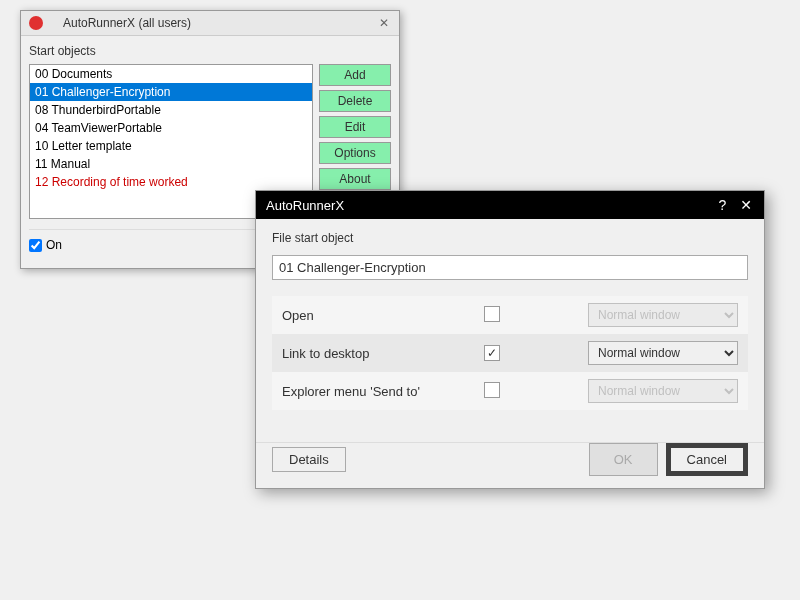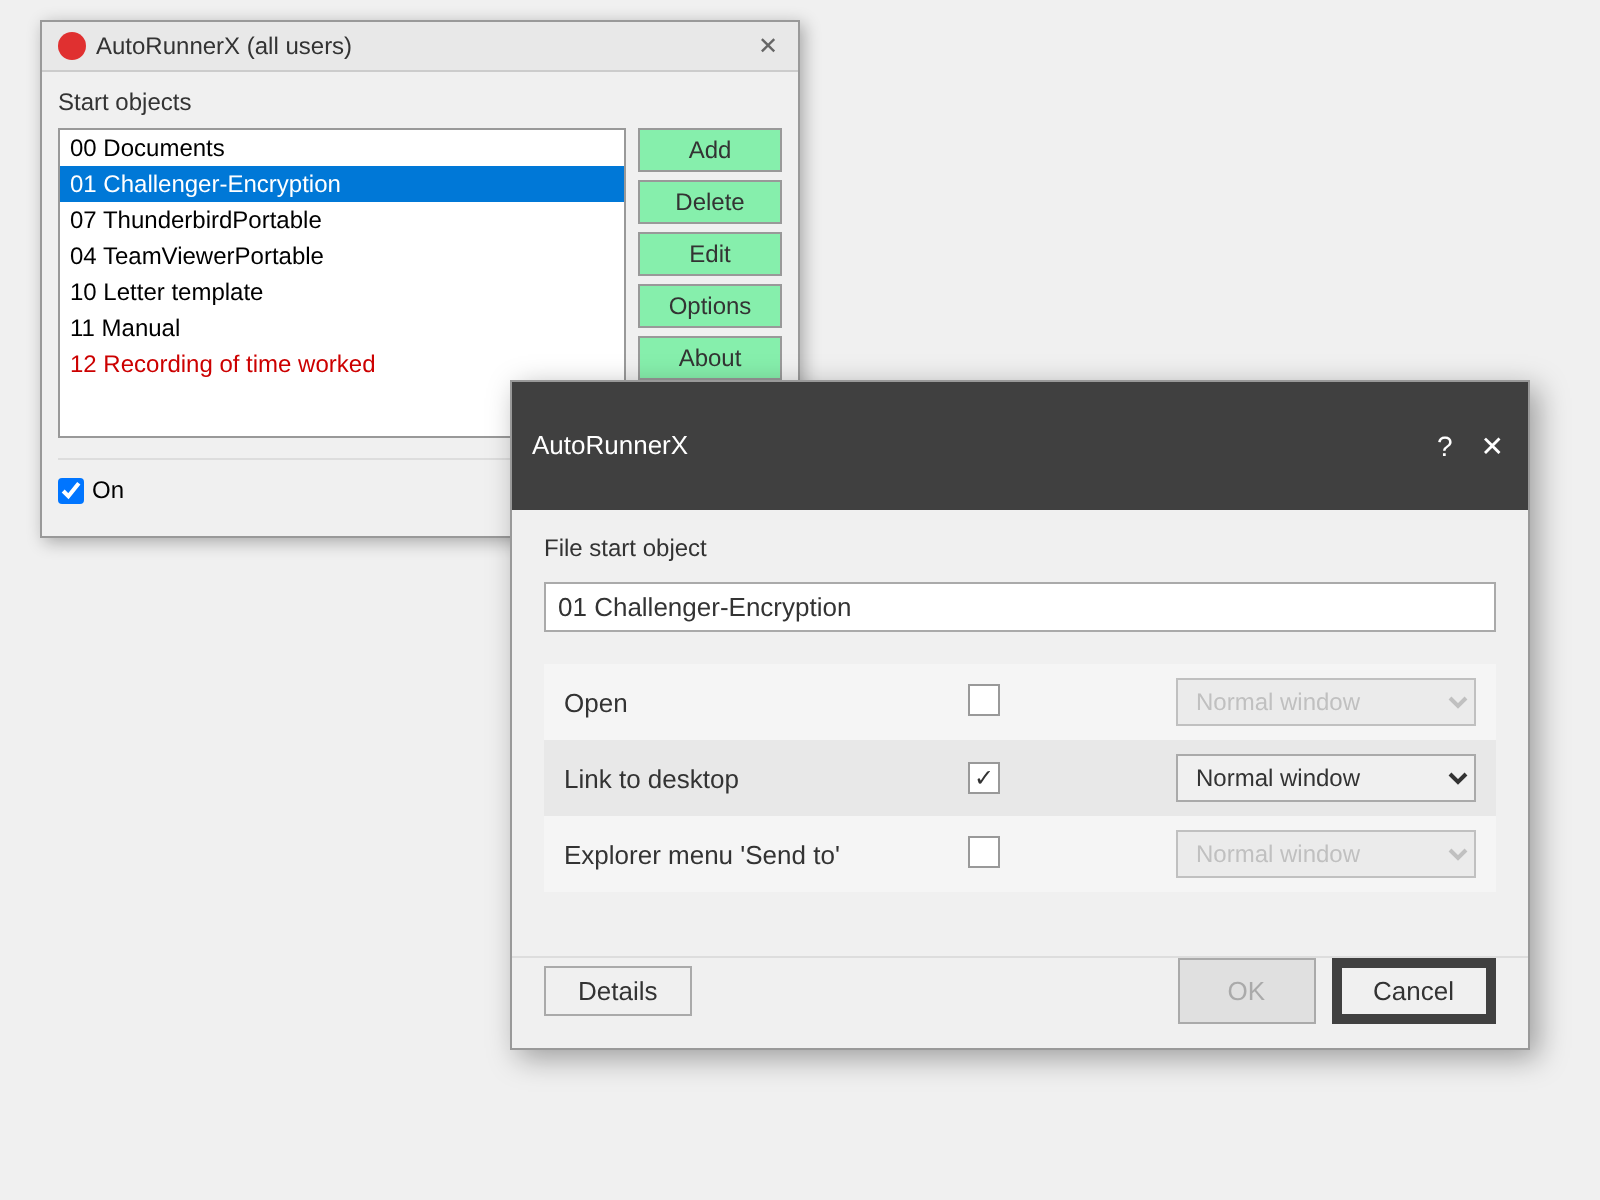--- a/index.html
+++ b/index.html
@@ -27,21 +27,21 @@
       background: #e8e8e8;
       border-bottom: 1px solid #ccc;
       padding: 5px 8px;
       display: flex;
       align-items: center;
       justify-content: space-between;
     }
     .bg-window .titlebar .title-left {
       display: flex;
       align-items: center;
-      gap: 5px;
+      gap: 20px;
     }
     .bg-window .titlebar .app-icon {
       width: 14px;
       height: 14px;
       background: #e03030;
       border-radius: 50%;
       display: inline-block;
     }
     .bg-window .titlebar .title-text {
       font-size: 12px;
@@ -143,24 +143,24 @@
     .fg-dialog {
       position: absolute;
       top: 190px;
       left: 255px;
       width: 510px;
       background: #f0f0f0;
       border: 1px solid #999;
       box-shadow: 4px 4px 14px rgba(0,0,0,0.35);
     }
     .fg-dialog .titlebar {
-      background: #404040;
-      padding: 24px 10px;
-      display: flex;
-      align-items: flex-start;
+      background: #000000;
+      padding: 6px 10px;
+      display: flex;
+      align-items: center;
       justify-content: space-between;
     }
     .fg-dialog .titlebar .title-text {
       color: #fff;
       font-size: 13px;
       font-weight: normal;
     }
     .fg-dialog .titlebar .title-right {
       display: flex;
       align-items: center;
@@ -307,21 +307,21 @@
       <span class="title-text">AutoRunnerX (all users)</span>
     </div>
     <span class="close-btn">✕</span>
   </div>
   <div class="content">
     <div class="section-label">Start objects</div>
     <div class="list-panel">
       <div class="list-box">
         <div class="list-item">00 Documents</div>
         <div class="list-item selected">01 Challenger-Encryption</div>
-        <div class="list-item">07 ThunderbirdPortable</div>
+        <div class="list-item">08 ThunderbirdPortable</div>
         <div class="list-item">04 TeamViewerPortable</div>
         <div class="list-item">10 Letter template</div>
         <div class="list-item">11 Manual</div>
         <div class="list-item red-text">12 Recording of time worked</div>
       </div>
       <div class="btn-col">
         <button>Add</button>
         <button>Delete</button>
         <button>Edit</button>
         <button>Options</button>

